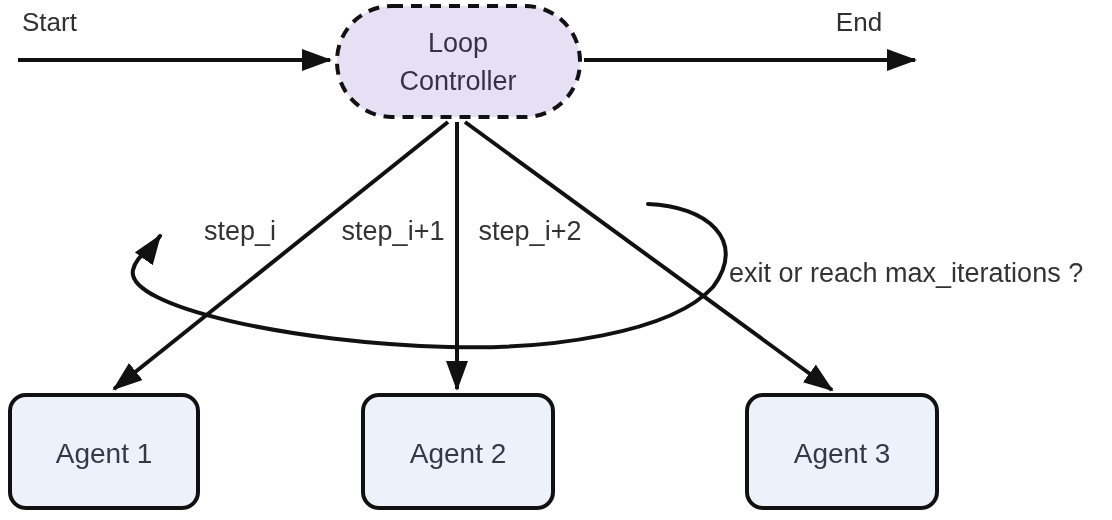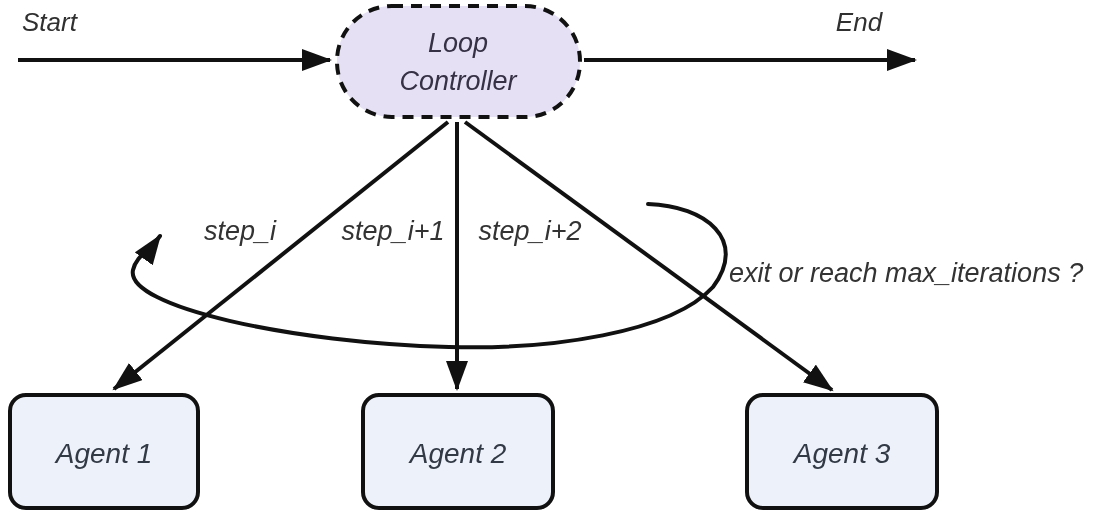--- a/index.html
+++ b/index.html
@@ -7,21 +7,20 @@
     padding: 0;
     background: #ffffff;
     font-family: "Liberation Sans", "DejaVu Sans", sans-serif;
   }
   .canvas {
     position: relative;
     width: 1112px;
     height: 520px;
     background: #ffffff;
     overflow: hidden;
-    font-style: italic;
   }
   svg { display: block; }
   .edge {
     stroke: #111111;
     stroke-width: 4;
     fill: none;
     stroke-linecap: butt;
   }
   .loop-edge {
     stroke: #111111;

